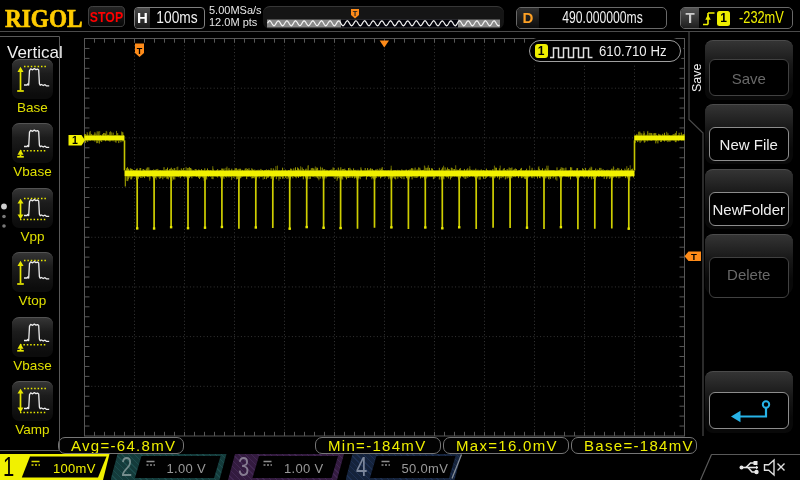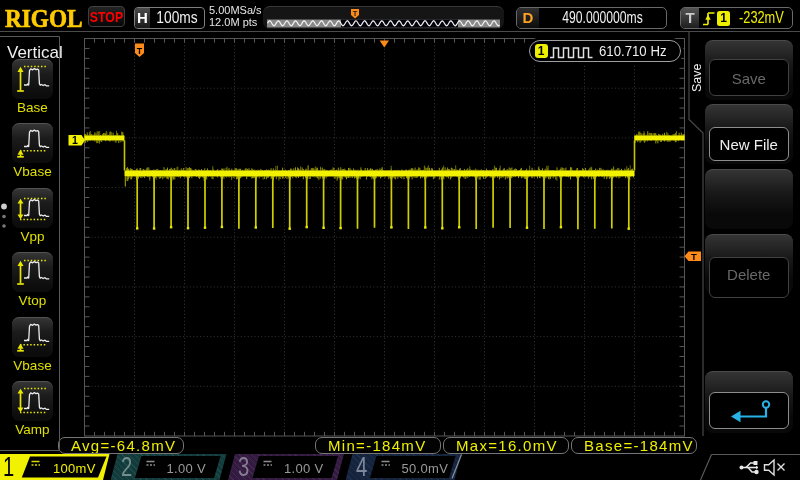--- a/index.html
+++ b/index.html
@@ -136,20 +136,21 @@
 <div id="savetab">
       <span>Save</span>
     </div>
 <div class="slot" style="top:39.5px;height:60px"></div>
     <div class="slot" style="top:104px;height:60px"></div>
     <div class="slot" style="top:168.5px;height:60px"></div>
     <div class="slot" style="top:233.5px;height:60px"></div>
     <div class="slot" style="top:371px;height:61.5px"></div>
     <div class="ibtn dis" style="top:58.5px;height:37px;line-height:37px">Save</div>
     <div class="ibtn en" style="top:127px;height:33.5px;line-height:33.5px">New File</div>
+    <div class="ibtn en" style="top:192px;height:33.5px;line-height:33.5px">NewFolder</div>
     <div class="ibtn dis" style="top:257px;height:41px;line-height:33px">Delete</div>
     <div class="ibtn en" style="top:391.5px;height:37px">
       <svg width="80" height="37" viewBox="0 0 80 37" style="display:block">
         <circle cx="56" cy="11.5" r="3.2" fill="none" stroke="#28b4e8" stroke-width="2"></circle>
         <path d="M56,14.5 V23.5 H29" fill="none" stroke="#28b4e8" stroke-width="2.2"></path>
         <path d="M30.5,17.8 V29.2 L21,23.5 Z" fill="#28b4e8"></path>
       </svg>
     </div>
 
 <div class="pill" style="left:58px">Avg=-64.8mV</div>

